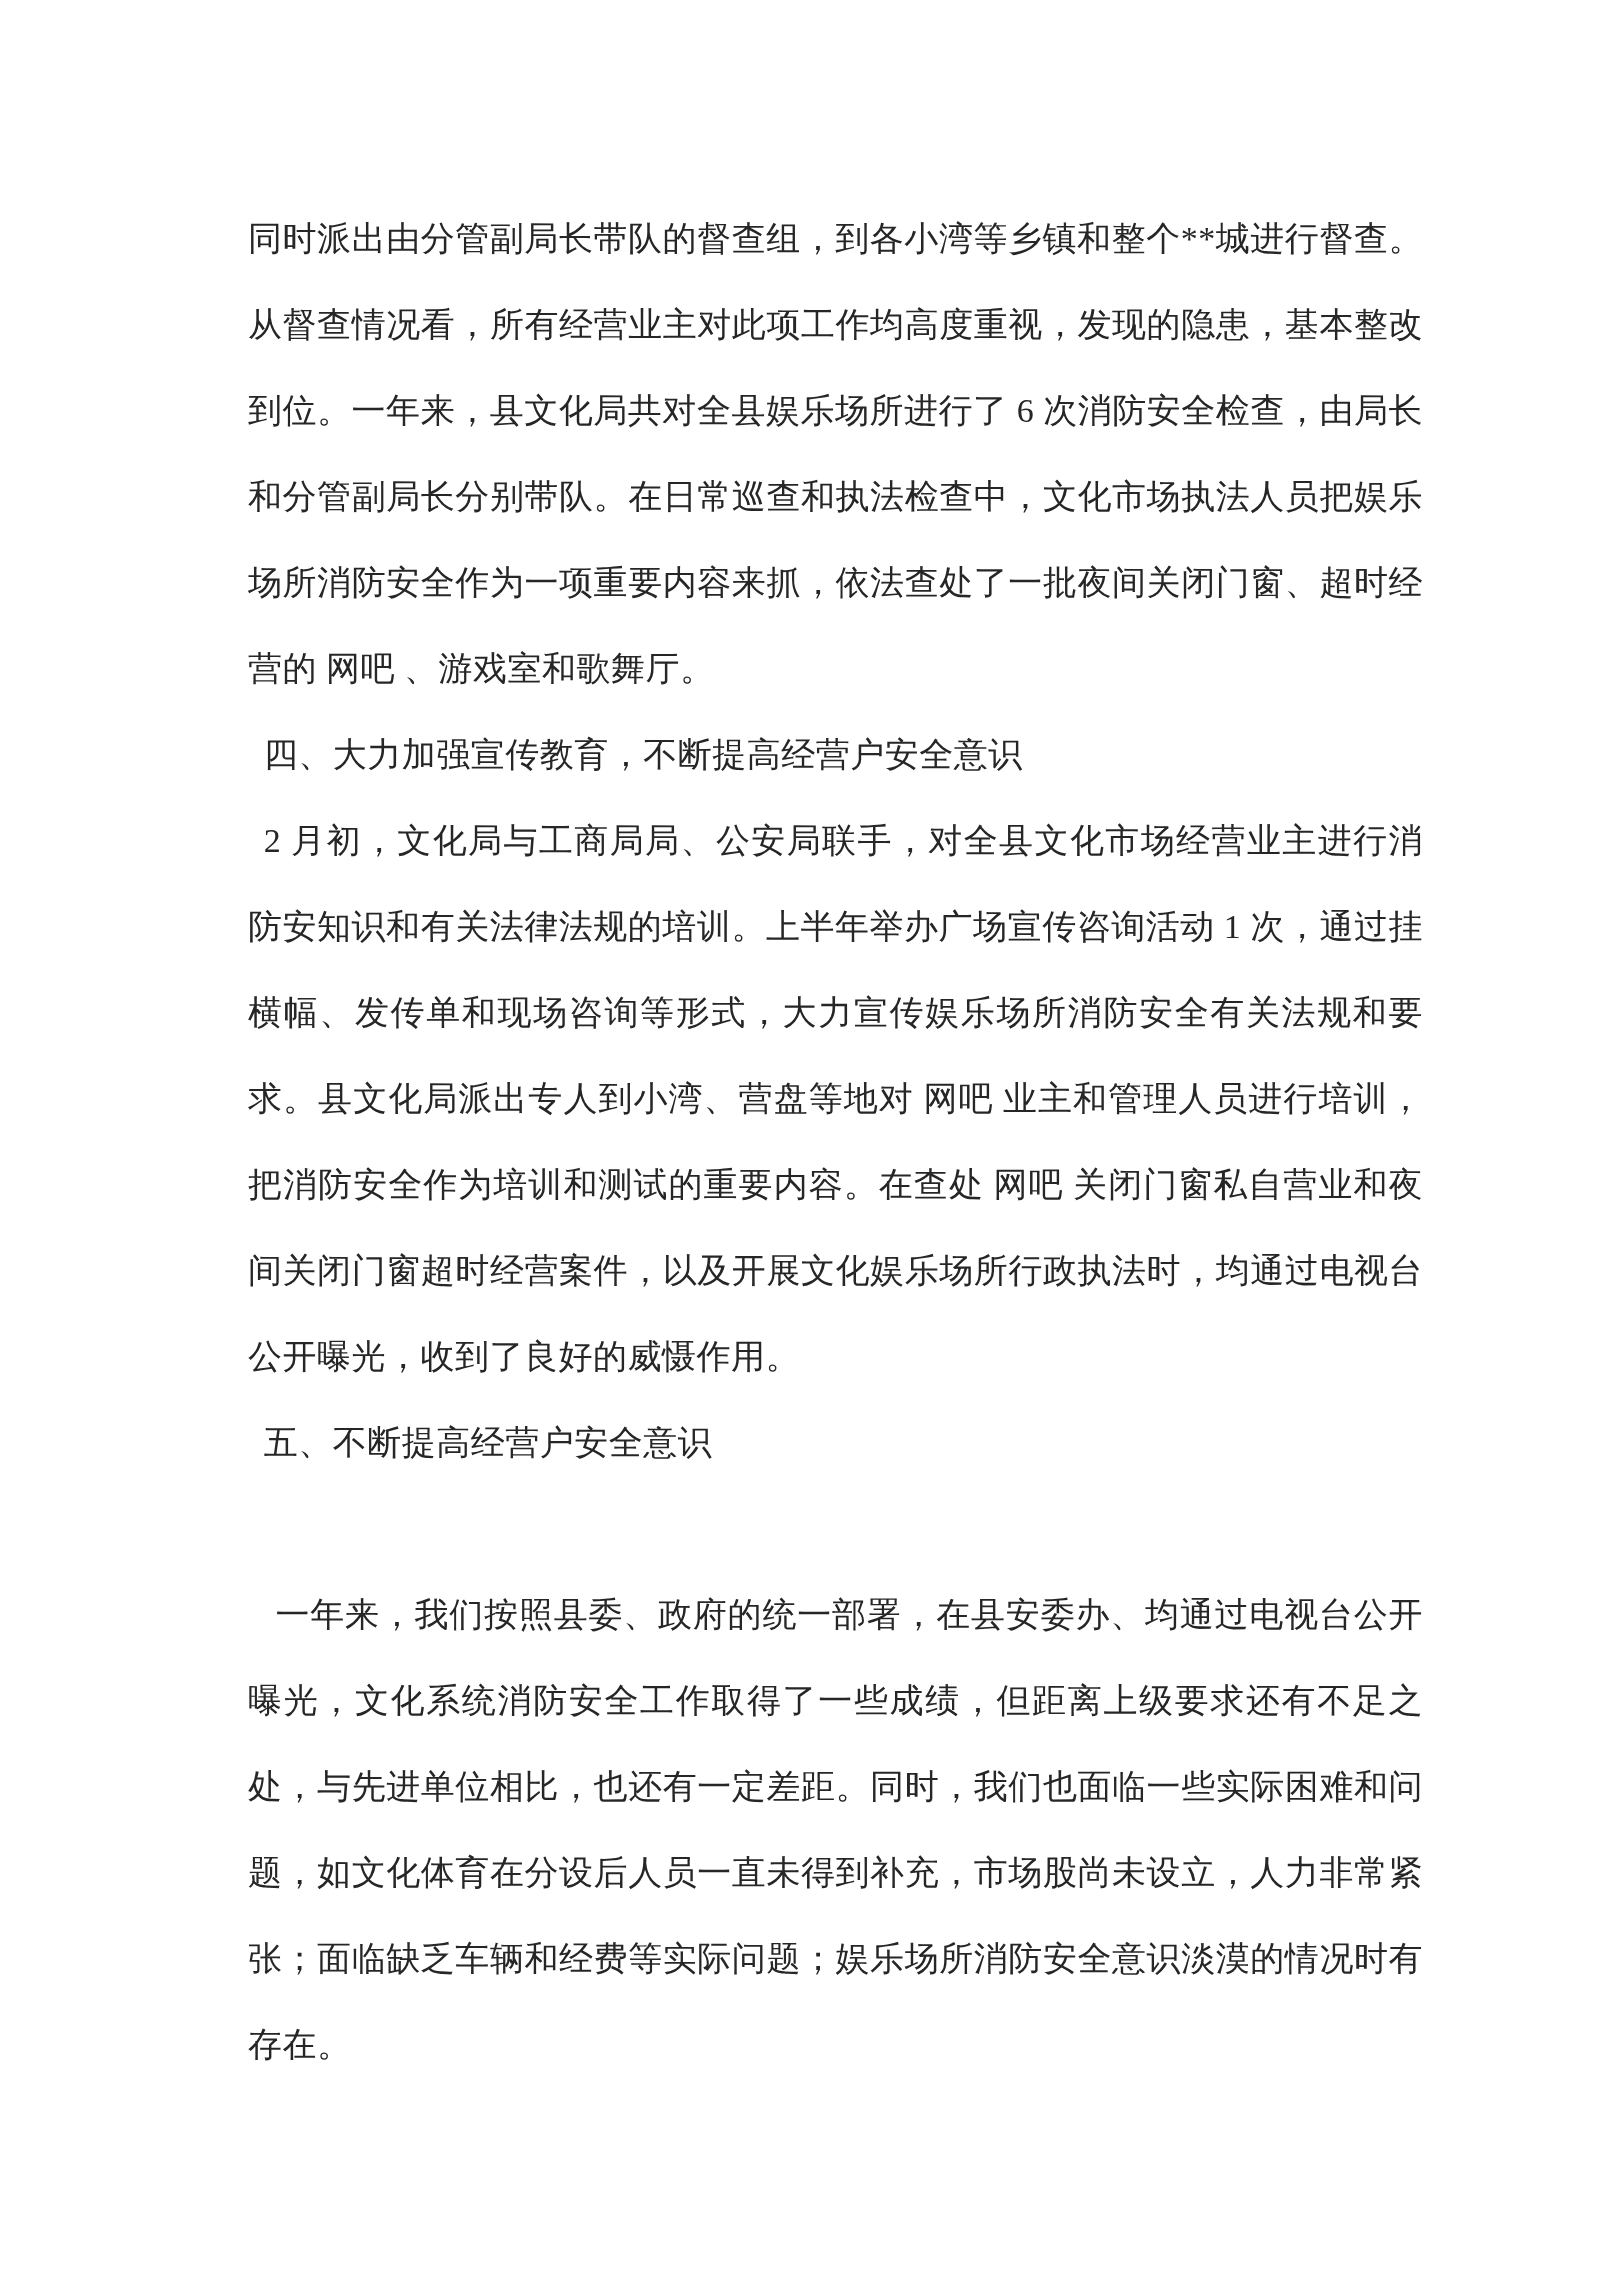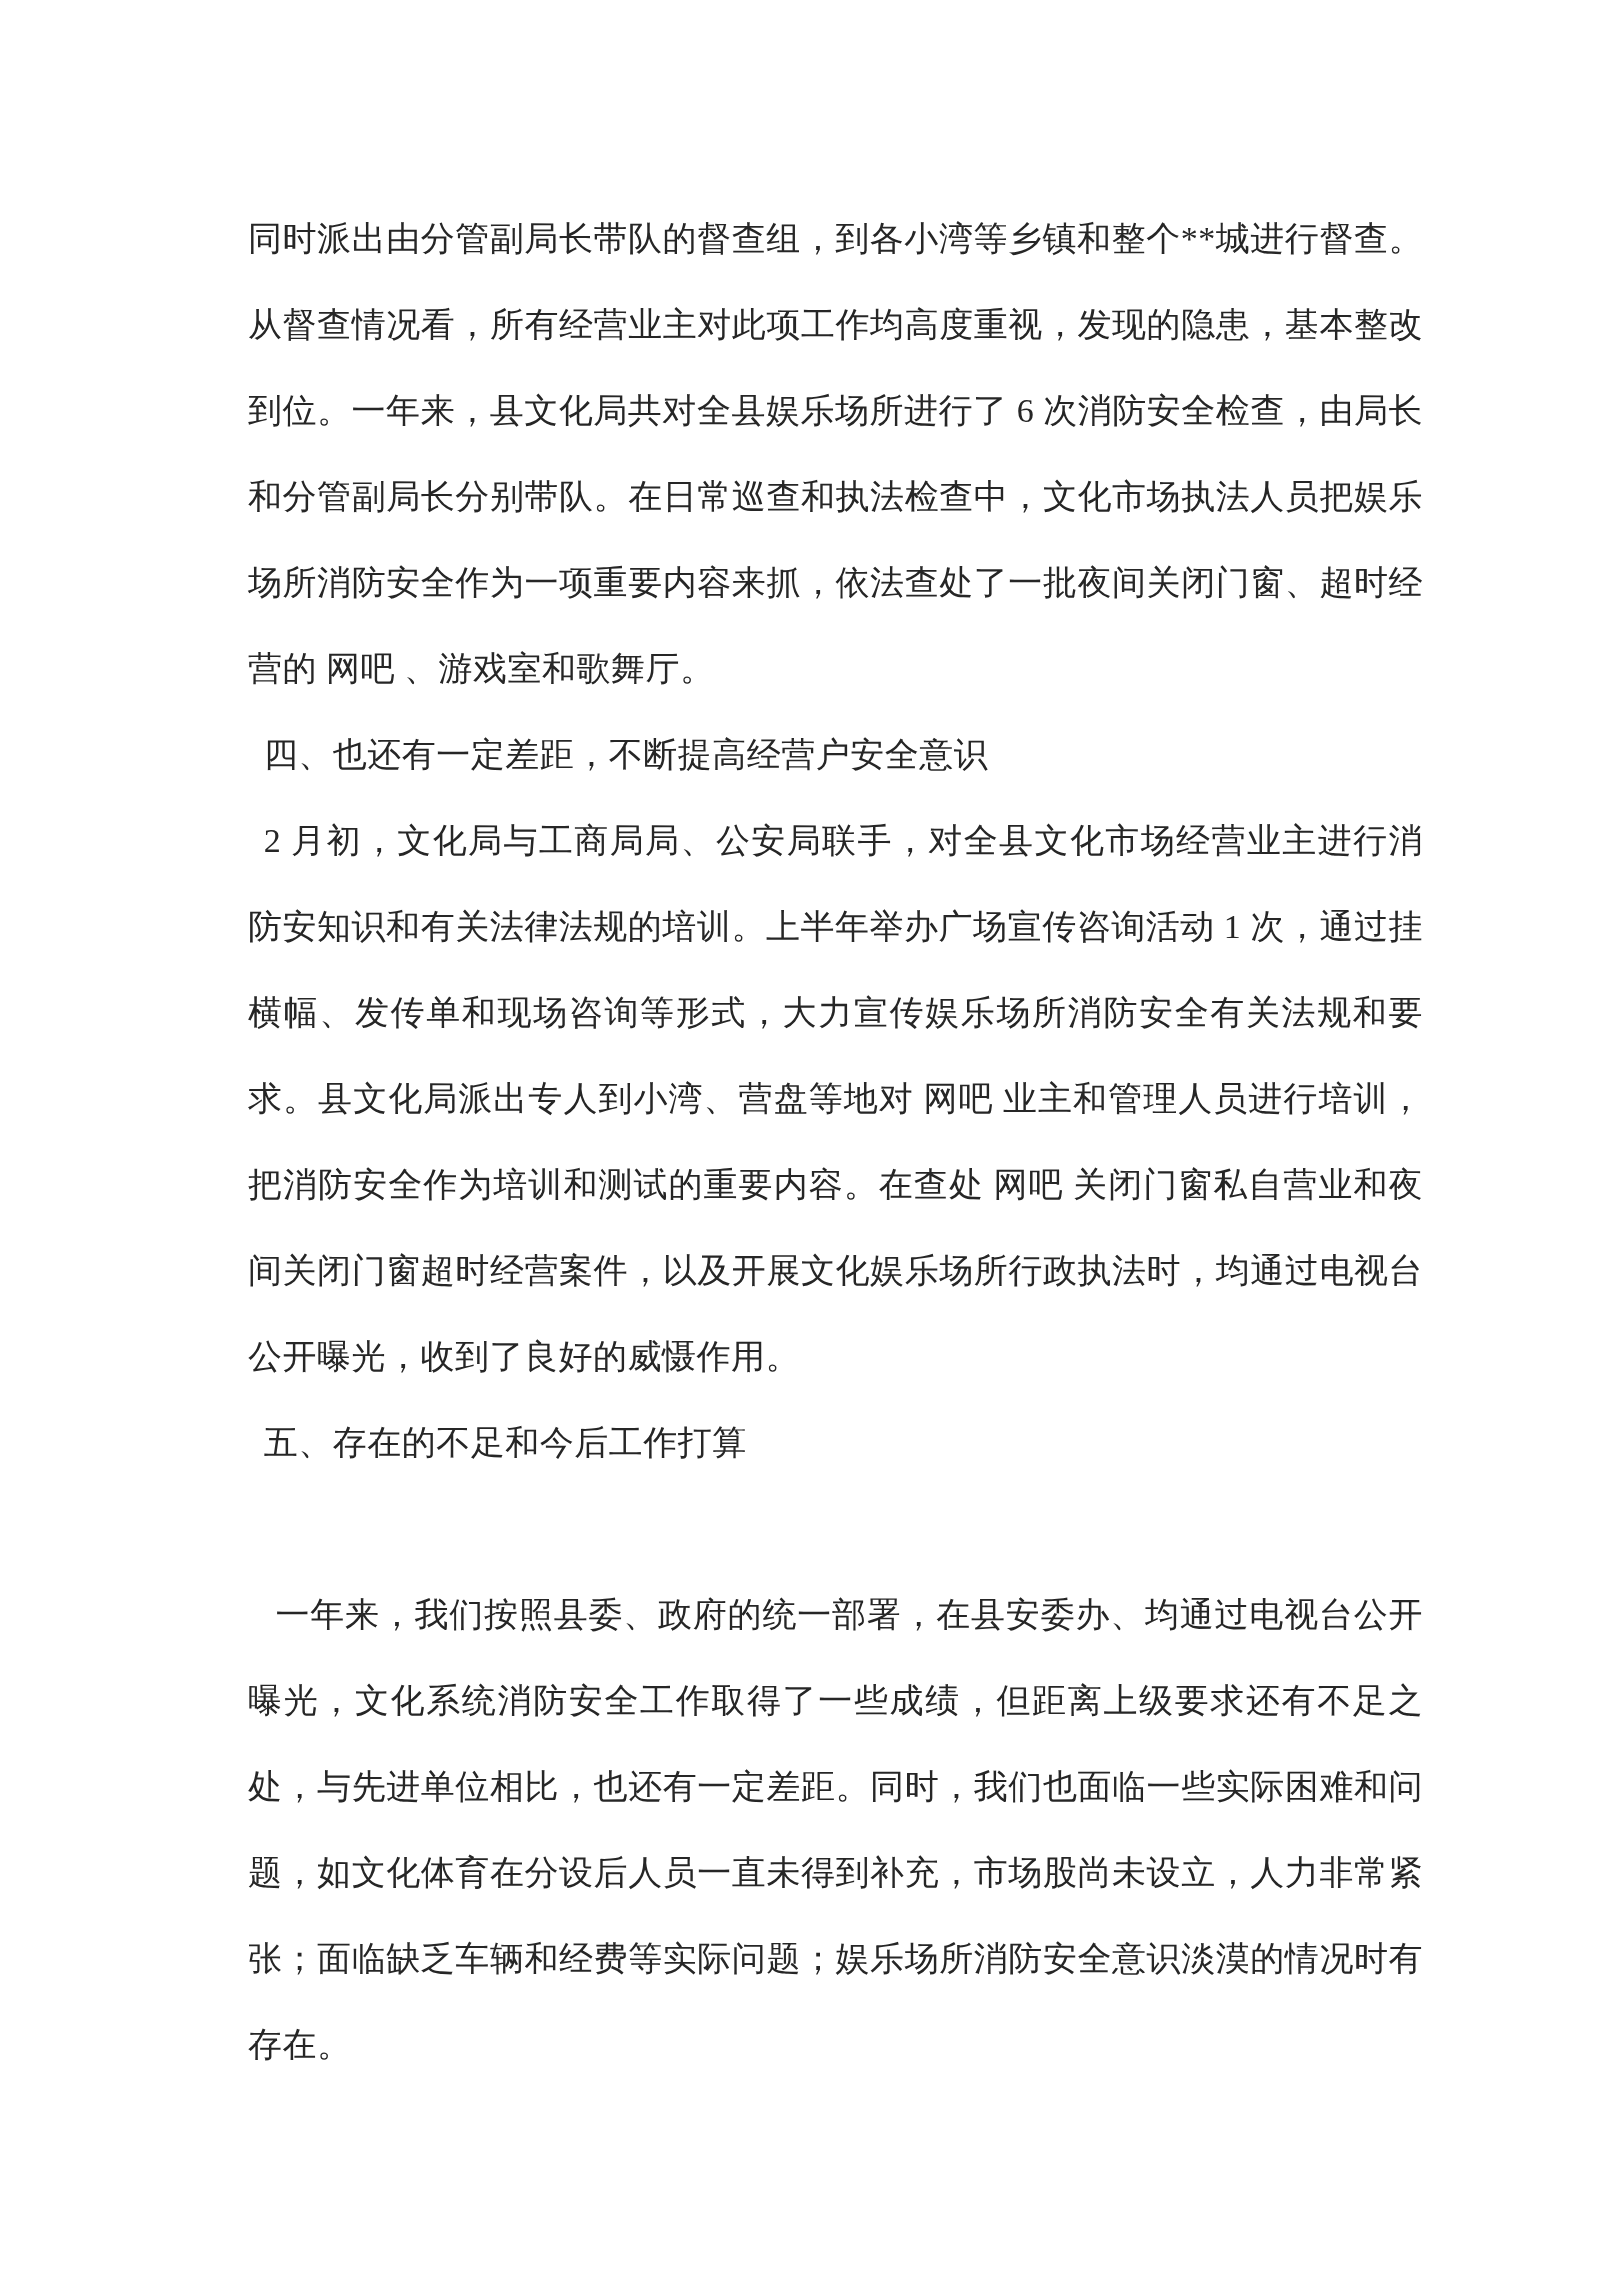--- a/index.html
+++ b/index.html
@@ -39,25 +39,25 @@
   }
 </style>
 </head>
 <body>
 
 <div class="page">
   <div class="content">
 
     <p class="para">同时派出由分管副局长带队的督查组，到各小湾等乡镇和整个**城进行督查。从督查情况看，所有经营业主对此项工作均高度重视，发现的隐患，基本整改到位。一年来，县文化局共对全县娱乐场所进行了 6 次消防安全检查，由局长和分管副局长分别带队。在日常巡查和执法检查中，文化市场执法人员把娱乐场所消防安全作为一项重要内容来抓，依法查处了一批夜间关闭门窗、超时经营的 网吧 、游戏室和歌舞厅。</p>
 
-    <p class="para indent-sm">四、也还有一定差距，不断提高经营户安全意识</p>
+    <p class="para indent-sm">四、大力加强宣传教育，不断提高经营户安全意识</p>
 
     <p class="para indent-sm">2 月初，文化局与工商局局、公安局联手，对全县文化市场经营业主进行消防安知识和有关法律法规的培训。上半年举办广场宣传咨询活动 1 次，通过挂横幅、发传单和现场咨询等形式，大力宣传娱乐场所消防安全有关法规和要求。县文化局派出专人到小湾、营盘等地对 网吧 业主和管理人员进行培训，把消防安全作为培训和测试的重要内容。在查处 网吧 关闭门窗私自营业和夜间关闭门窗超时经营案件，以及开展文化娱乐场所行政执法时，均通过电视台公开曝光，收到了良好的威慑作用。</p>
 
-    <p class="para indent-sm">五、存在的不足和今后工作打算</p>
+    <p class="para indent-sm">五、不断提高经营户安全意识</p>
 
     <div class="blank-line"></div>
 
     <p class="para indent-md">一年来，我们按照县委、政府的统一部署，在县安委办、均通过电视台公开曝光，文化系统消防安全工作取得了一些成绩，但距离上级要求还有不足之处，与先进单位相比，也还有一定差距。同时，我们也面临一些实际困难和问题，如文化体育在分设后人员一直未得到补充，市场股尚未设立，人力非常紧张；面临缺乏车辆和经费等实际问题；娱乐场所消防安全意识淡漠的情况时有存在。</p>
 
   </div>
 </div>
 
 
 </body></html>

